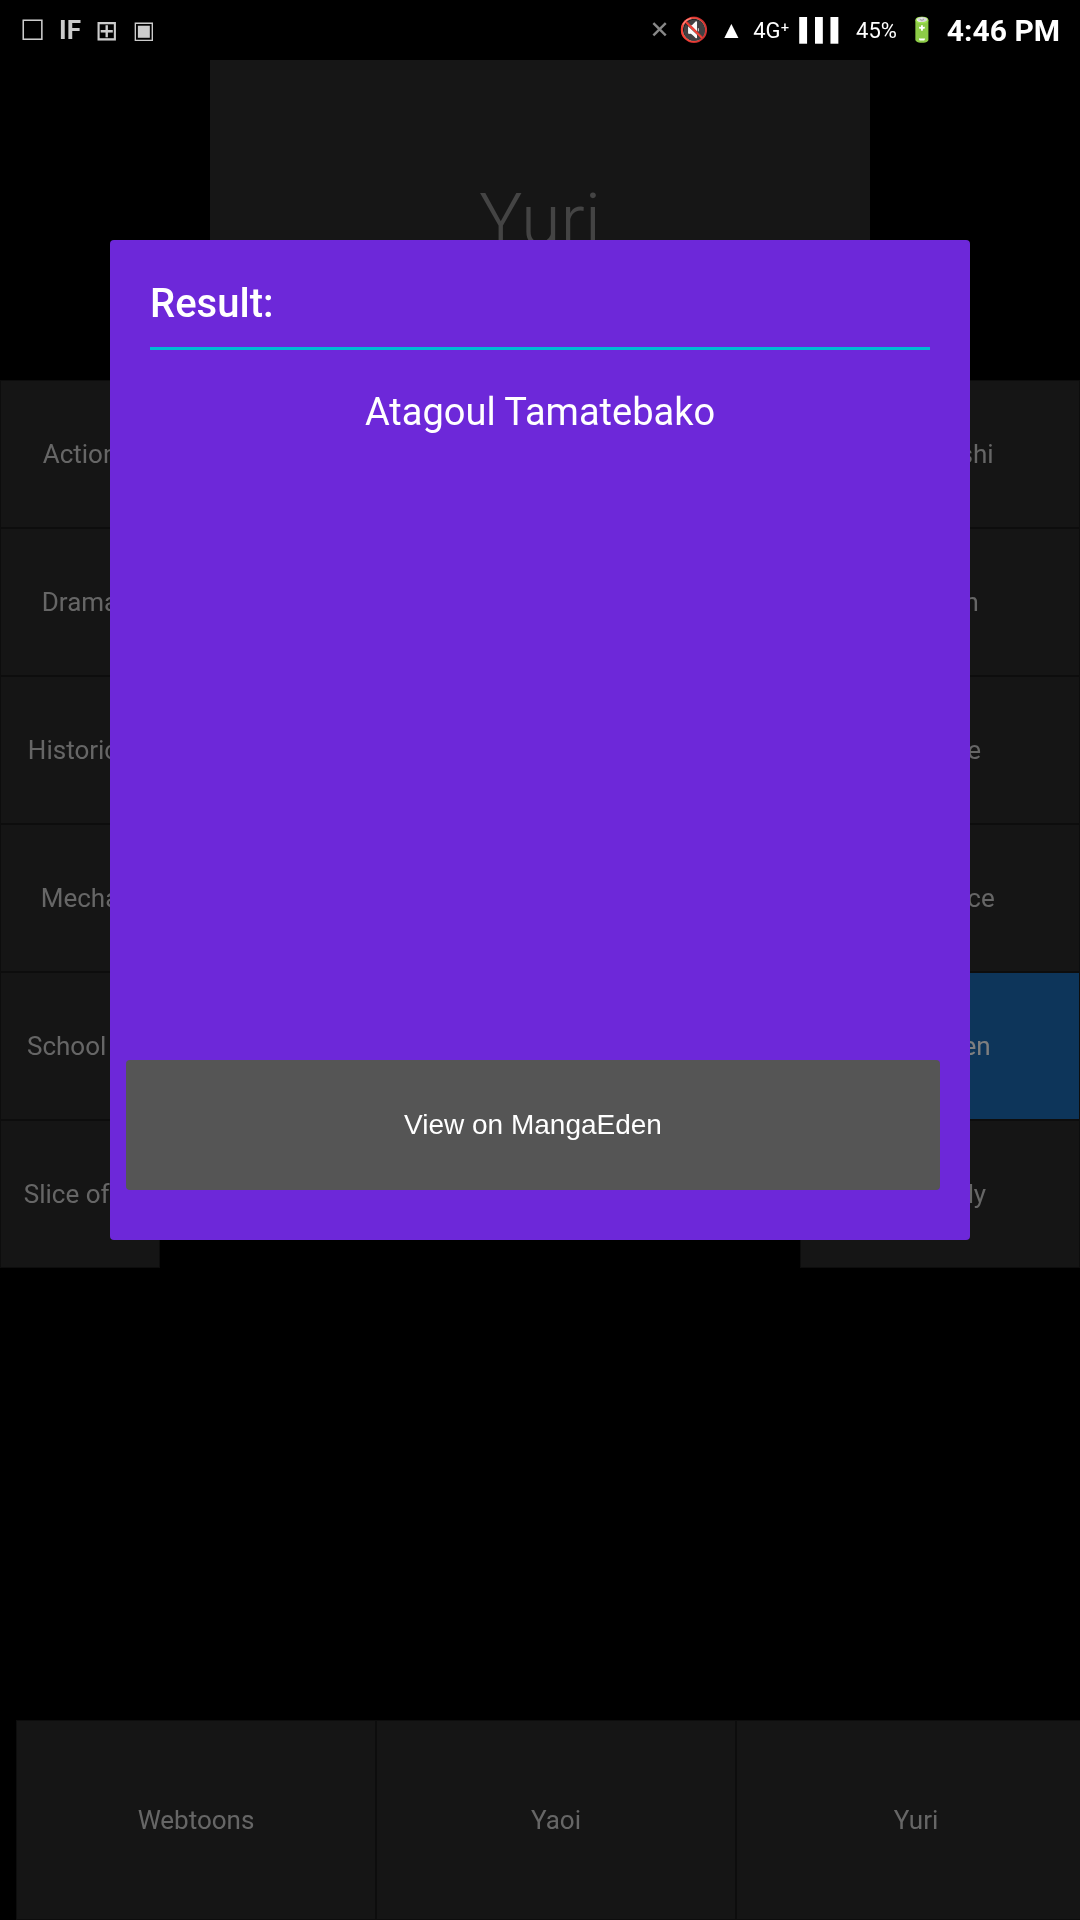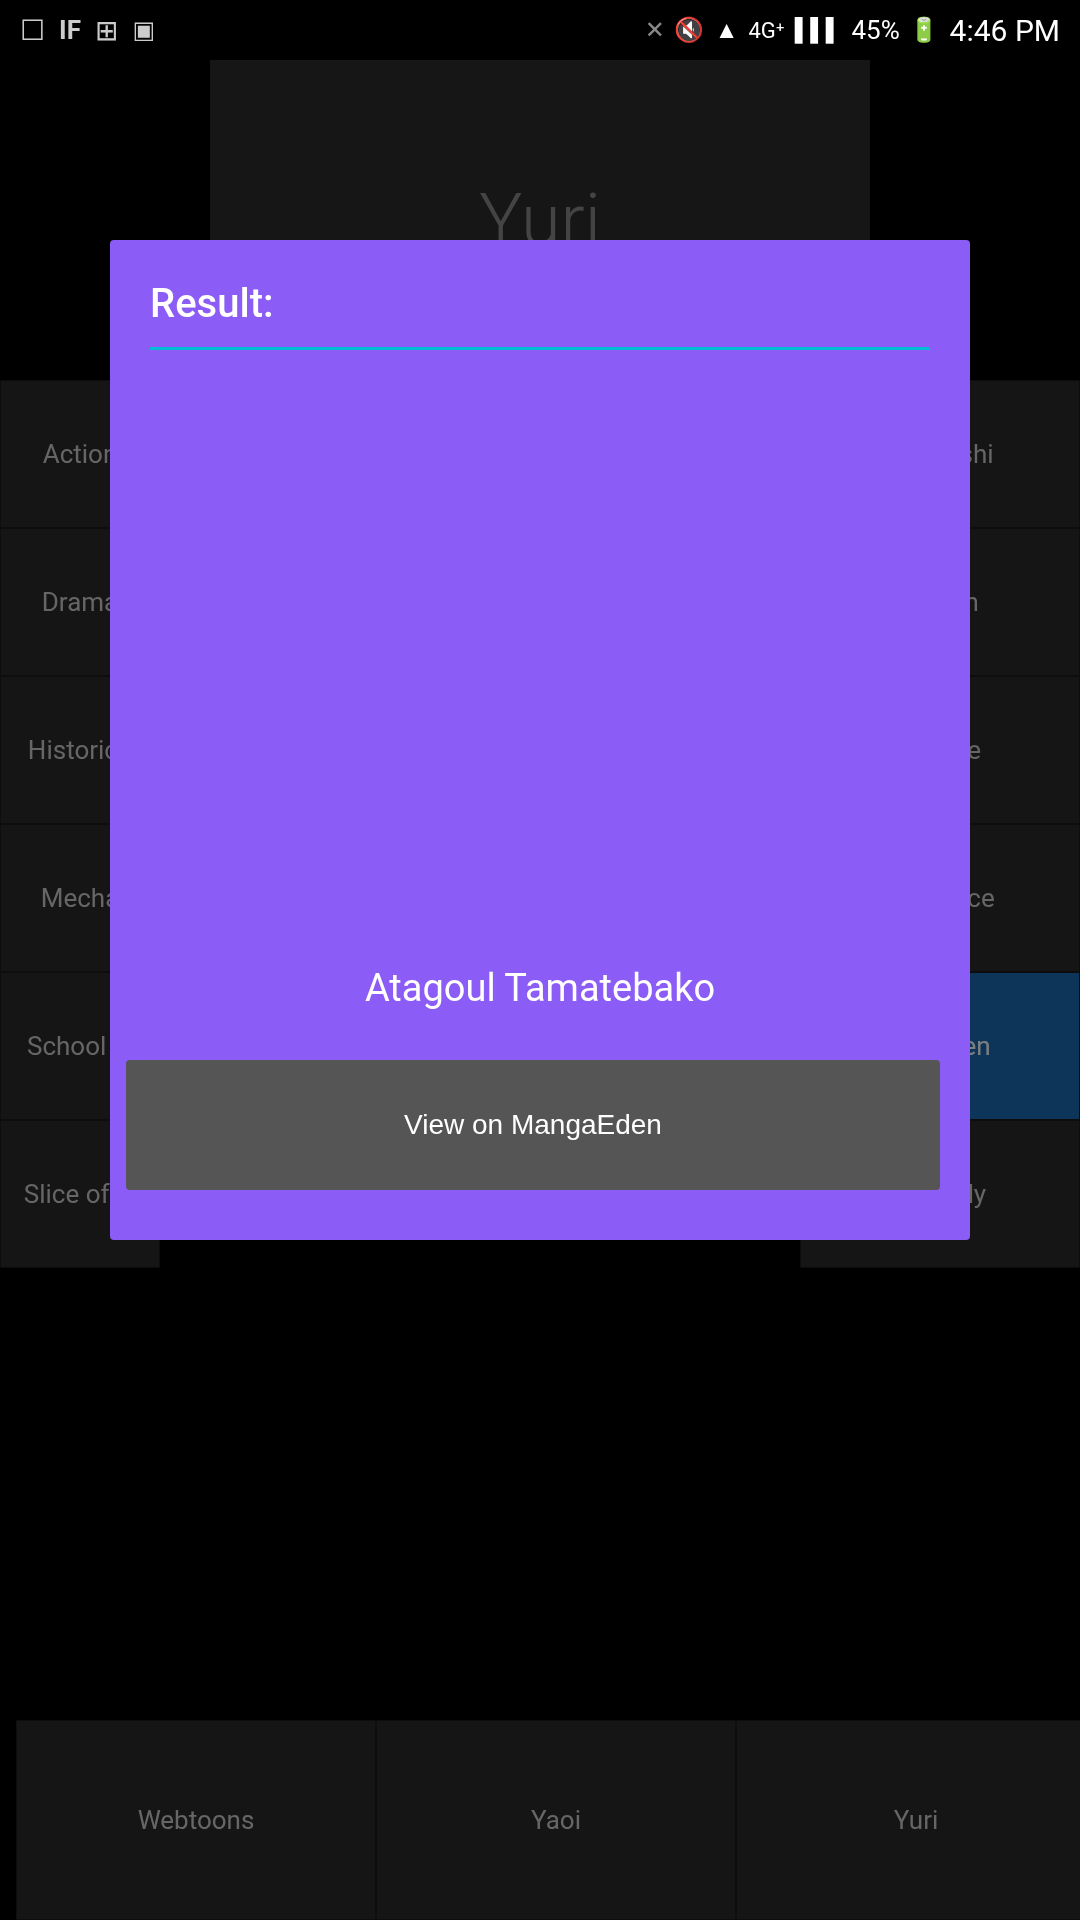--- a/index.html
+++ b/index.html
@@ -47,21 +47,21 @@
       color: #fff;
     }
 
     .status-icon {
       color: #ccc;
       font-size: 28px;
     }
 
     .status-time {
       font-size: 30px;
-      font-weight: normal;
+      font-weight: bold;
       color: #fff;
     }
 
     
     .spin-header {
       position: absolute;
       top: 60px;
       left: 210px;
       width: 660px;
       height: 320px;
@@ -144,21 +144,21 @@
       background: rgba(0,0,0,0.5);
       z-index: 10;
     }
 
     
     .dialog {
       position: absolute;
       top: 240px;
       left: 110px;
       width: 860px;
-      background: #8b5cf6;
+      background: #6d28d9;
       border-radius: 4px;
       z-index: 20;
       padding-bottom: 30px;
     }
 
     .dialog-header {
       padding: 40px 40px 0 40px;
     }
 
     .dialog-title {
@@ -170,21 +170,21 @@
     .dialog-divider {
       height: 3px;
       background: #00bcd4;
       margin-top: 20px;
     }
 
     .dialog-body {
       padding: 40px 40px;
       min-height: 700px;
       display: flex;
-      align-items: flex-end;
+      align-items: flex-start;
       justify-content: center;
     }
 
     .dialog-result-text {
       font-size: 38px;
       color: #fff;
       text-align: center;
     }
 
     .dialog-actions {
@@ -237,21 +237,21 @@
     <span class="status-icon" style="font-weight:bold;font-size:26px;">IF</span>
     <span class="status-icon">⊞</span>
     <span class="status-icon" style="font-size:24px;">▣</span>
   </div>
   <div class="status-bar-right">
     <span style="font-size:24px;color:#888;">✕</span>
     <span style="font-size:24px;">🔇</span>
     <span style="font-size:24px;">▲</span>
     <span style="font-size:22px;">4G⁺</span>
     <span style="font-size:22px;">▌▌▌</span>
-    <span style="font-size:26px;">45%</span>
+    <span style="font-size:22px;">45%</span>
     <span style="font-size:24px;">🔋</span>
     <span class="status-time">4:46 PM</span>
   </div>
 </div>
 
 <div class="spin-header">
   <span class="spin-title">Yuri</span>
 </div>
 
 <div class="left-dark-rect"></div>

